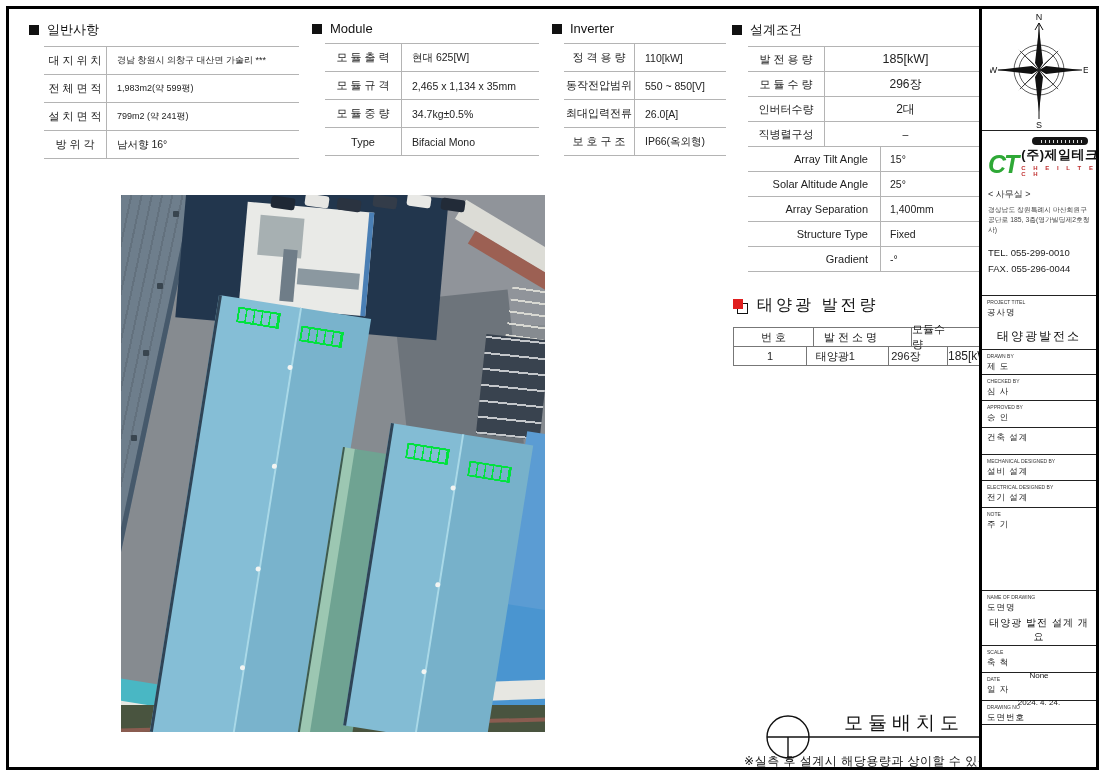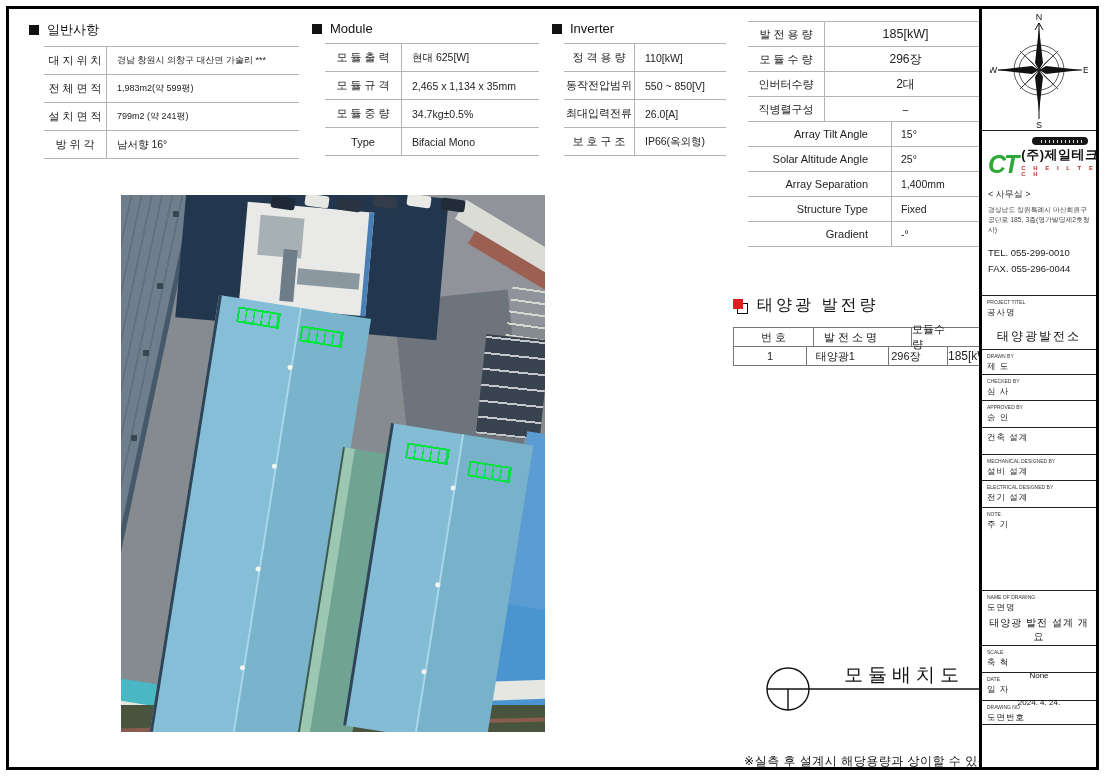--- a/index.html
+++ b/index.html
@@ -25,39 +25,39 @@
   .blk-module .spec-table{margin-left:13px;width:214px;}
   .blk-module .cell-label{width:76px;}
   .blk-inverter{left:543px;top:12px;width:178px;}
   .blk-inverter .spec-table{margin-left:12px;width:162px;}
   .blk-inverter .cell-label{width:70px;}
   .blk-design{left:723px;top:12px;width:256px;}
   .blk-design .spec-table{margin-left:16px;width:238px;}
   .blk-design .t1 .cell-label{width:76px;}
   .blk-design .t1 .cell-value{justify-content:center;padding-left:0;}
   .blk-design .t2{border-top:none;}
-  .blk-design .t2 .cell-label{width:120px;justify-content:flex-end;padding-right:23px;letter-spacing:0;}
+  .blk-design .t2 .cell-label{width:120px;justify-content:flex-end;padding-right:12px;letter-spacing:0;}
   .blk-design .t2 .cell-value{padding-left:9px;}
 
   
   .gen-title{position:absolute;left:724px;top:286px;display:flex;align-items:center;gap:10px;}
   .gen-icon{position:relative;width:14px;height:14px;}
   .gen-icon .outer{position:absolute;left:4px;top:4px;width:9px;height:9px;border:1.6px solid #111;}
   .gen-icon .red{position:absolute;left:0;top:0;width:10px;height:10px;background:#e01f1f;}
   .gen-title .txt{font-size:16px;color:#111;letter-spacing:3px;}
   .gen-table{position:absolute;left:724px;top:318px;width:258px;border:1px solid #777;border-collapse:collapse;}
   .gen-table .trow{display:flex;}
   .gen-table .trow + .trow{border-top:1px solid #777;}
   .gen-table .tcell{display:flex;align-items:center;justify-content:center;height:18px;
      font-size:11px;color:#222;box-sizing:border-box;margin-left:24px;}
   .gen-table .tcell + .tcell{border-left:1px solid #777;}
   .gc0{width:40px;}.gc1{width:96px;}.gc2{width:58px;}.gc3{flex:1;}
 
   
-  .draw-label{position:absolute;left:745px;top:652px;width:245px;height:58px;}
+  .draw-label{position:absolute;left:745px;top:700px;width:245px;height:58px;}
   .draw-label svg{position:absolute;left:0;top:0;}
   .draw-label .txt{position:absolute;left:90px;top:1px;font-size:19px;color:#111;letter-spacing:5px;}
   .note{position:absolute;left:600px;top:744px;width:385px;text-align:right;font-size:12px;color:#111;letter-spacing:0.5px;}
 
   
   .photo{position:absolute;left:112px;top:186px;width:424px;height:537px;background:#868b90;overflow:hidden;}
   .photo div{position:absolute;}
   .ph-roadtop{left:180px;top:0;width:244px;height:130px;background:#90949a;}
   .ph-shadow{left:280px;top:100px;width:115px;height:155px;background:#6d747b;transform:rotate(-6deg);}
   .ph-darkroof{left:-187px;top:-10px;width:260px;height:520px;background:#6e7e8c;
@@ -200,20 +200,24 @@
         <span class="cell-value">26.0[A]</span>
       </div>
       <div class="row">
         <span class="cell-label">보 호 구 조</span>
         <span class="cell-value">IP66(옥외형)</span>
       </div>
     </div>
   </div>
 
   <div class="blk blk-design">
+    <div class="sec-header">
+      <span class="sq"></span>
+      <span>설계조건</span>
+    </div>
     <div class="spec-table r24 t1">
       <div class="row">
         <span class="cell-label">발 전 용 량</span>
         <span class="cell-value" style="font-size:12.5px">185[kW]</span>
       </div>
       <div class="row">
         <span class="cell-label">모 듈 수 량</span>
         <span class="cell-value" style="font-size:12px">296장</span>
       </div>
       <div class="row">

